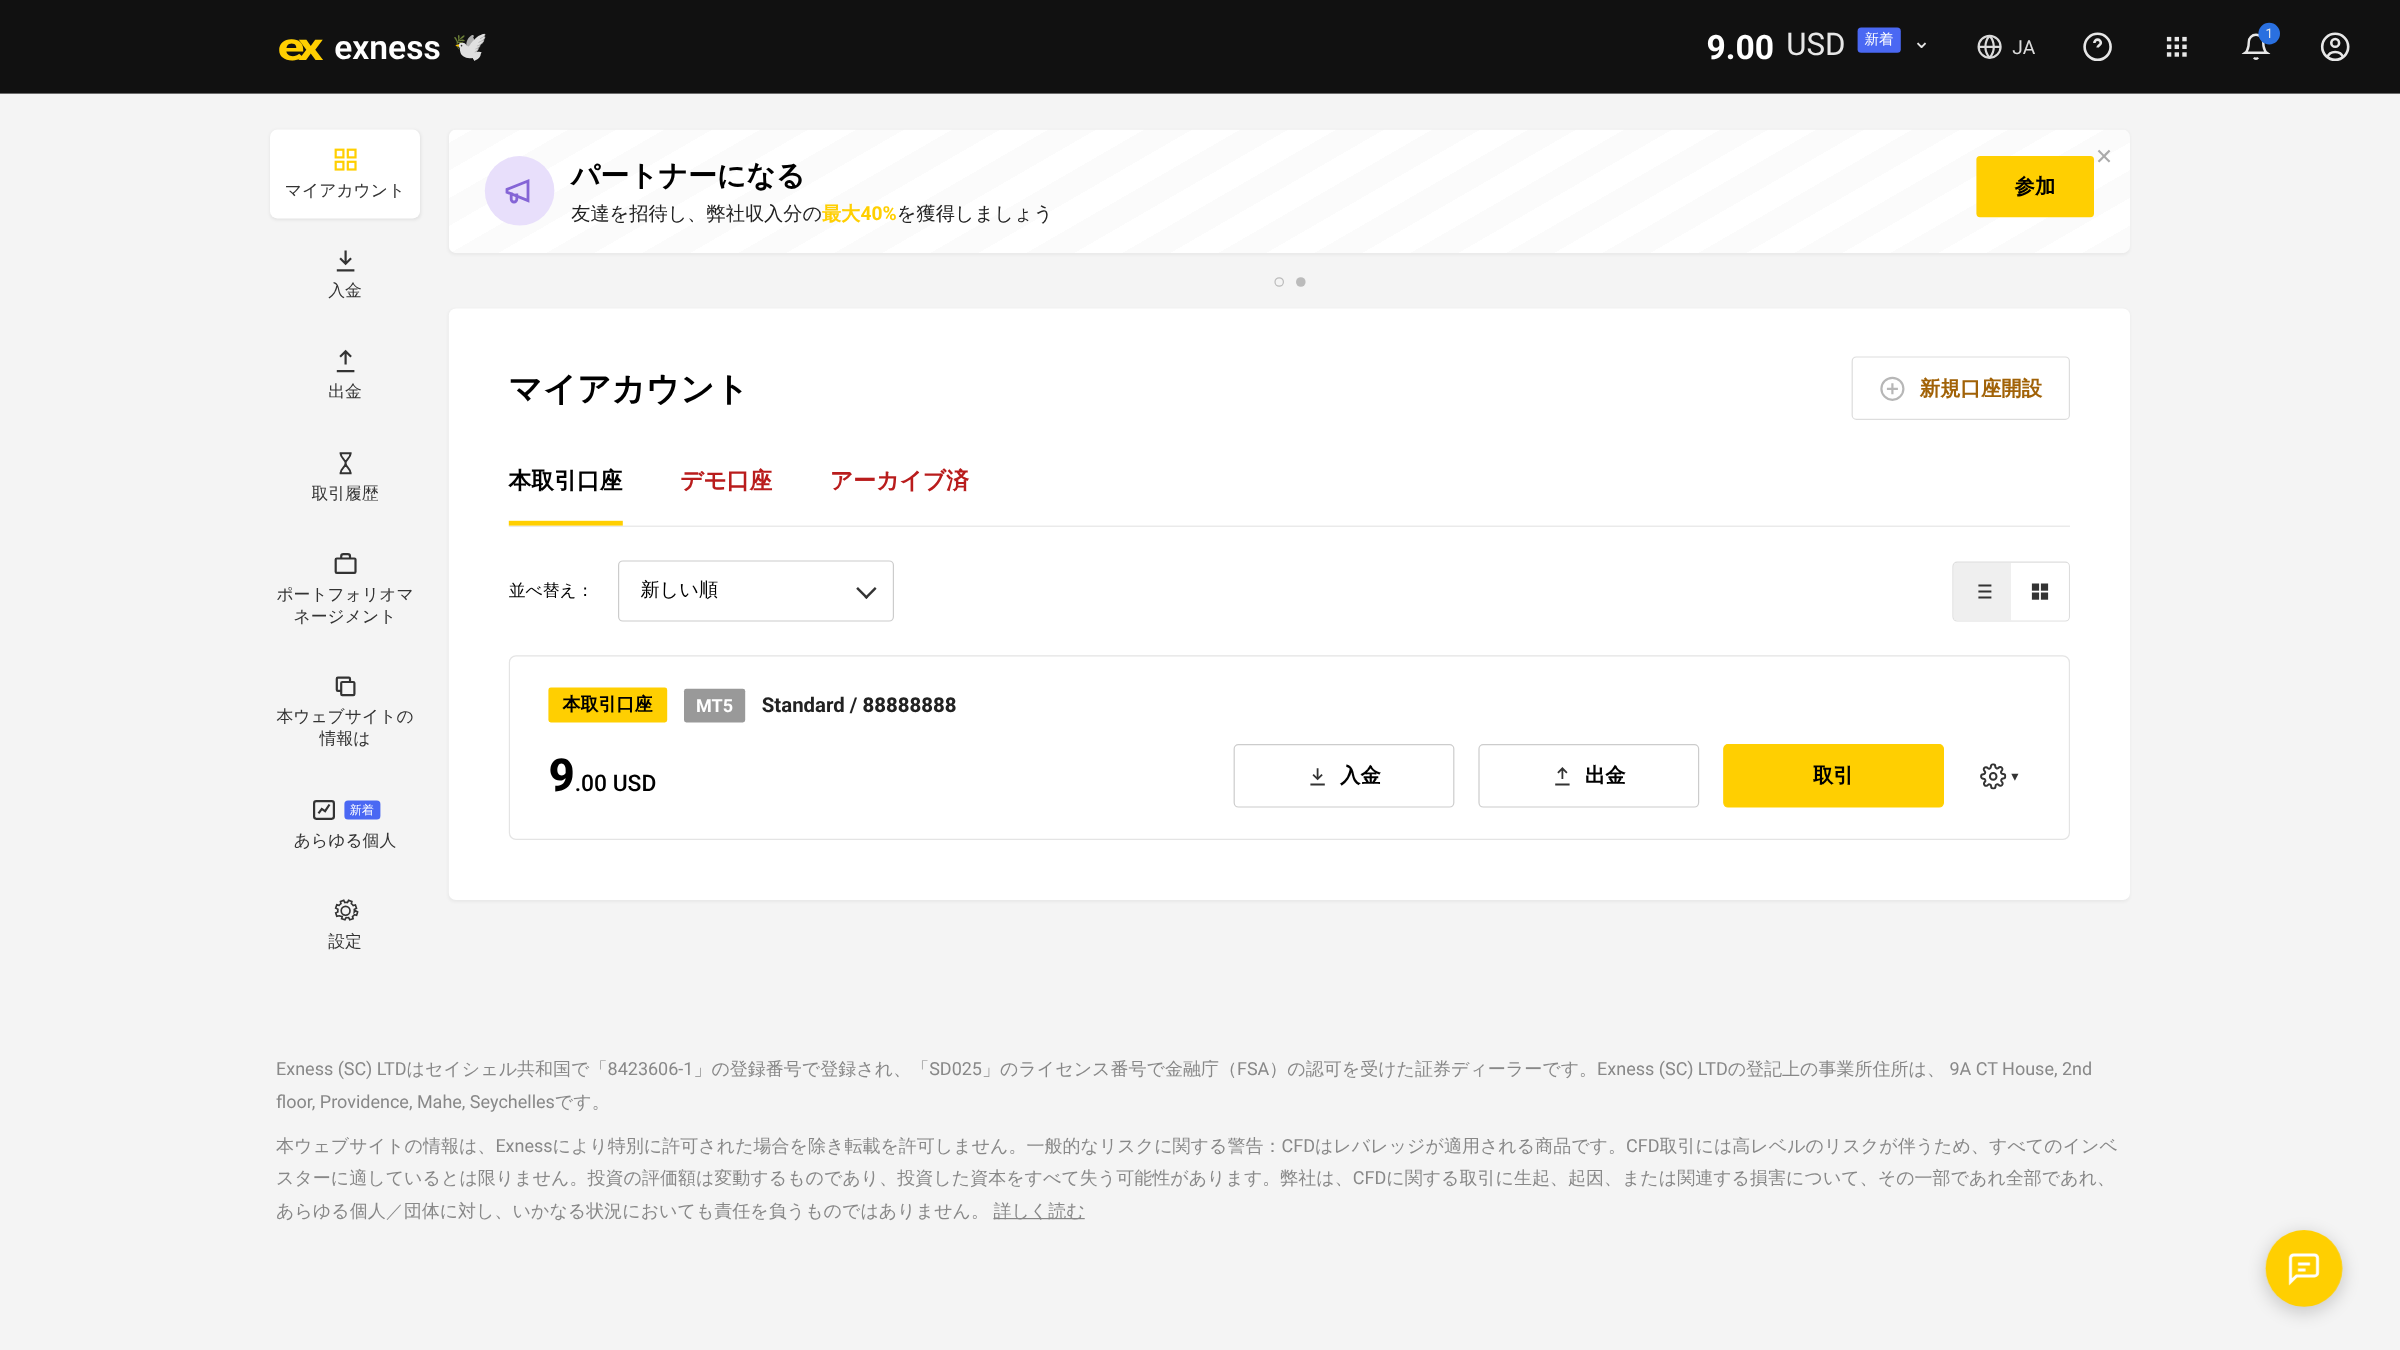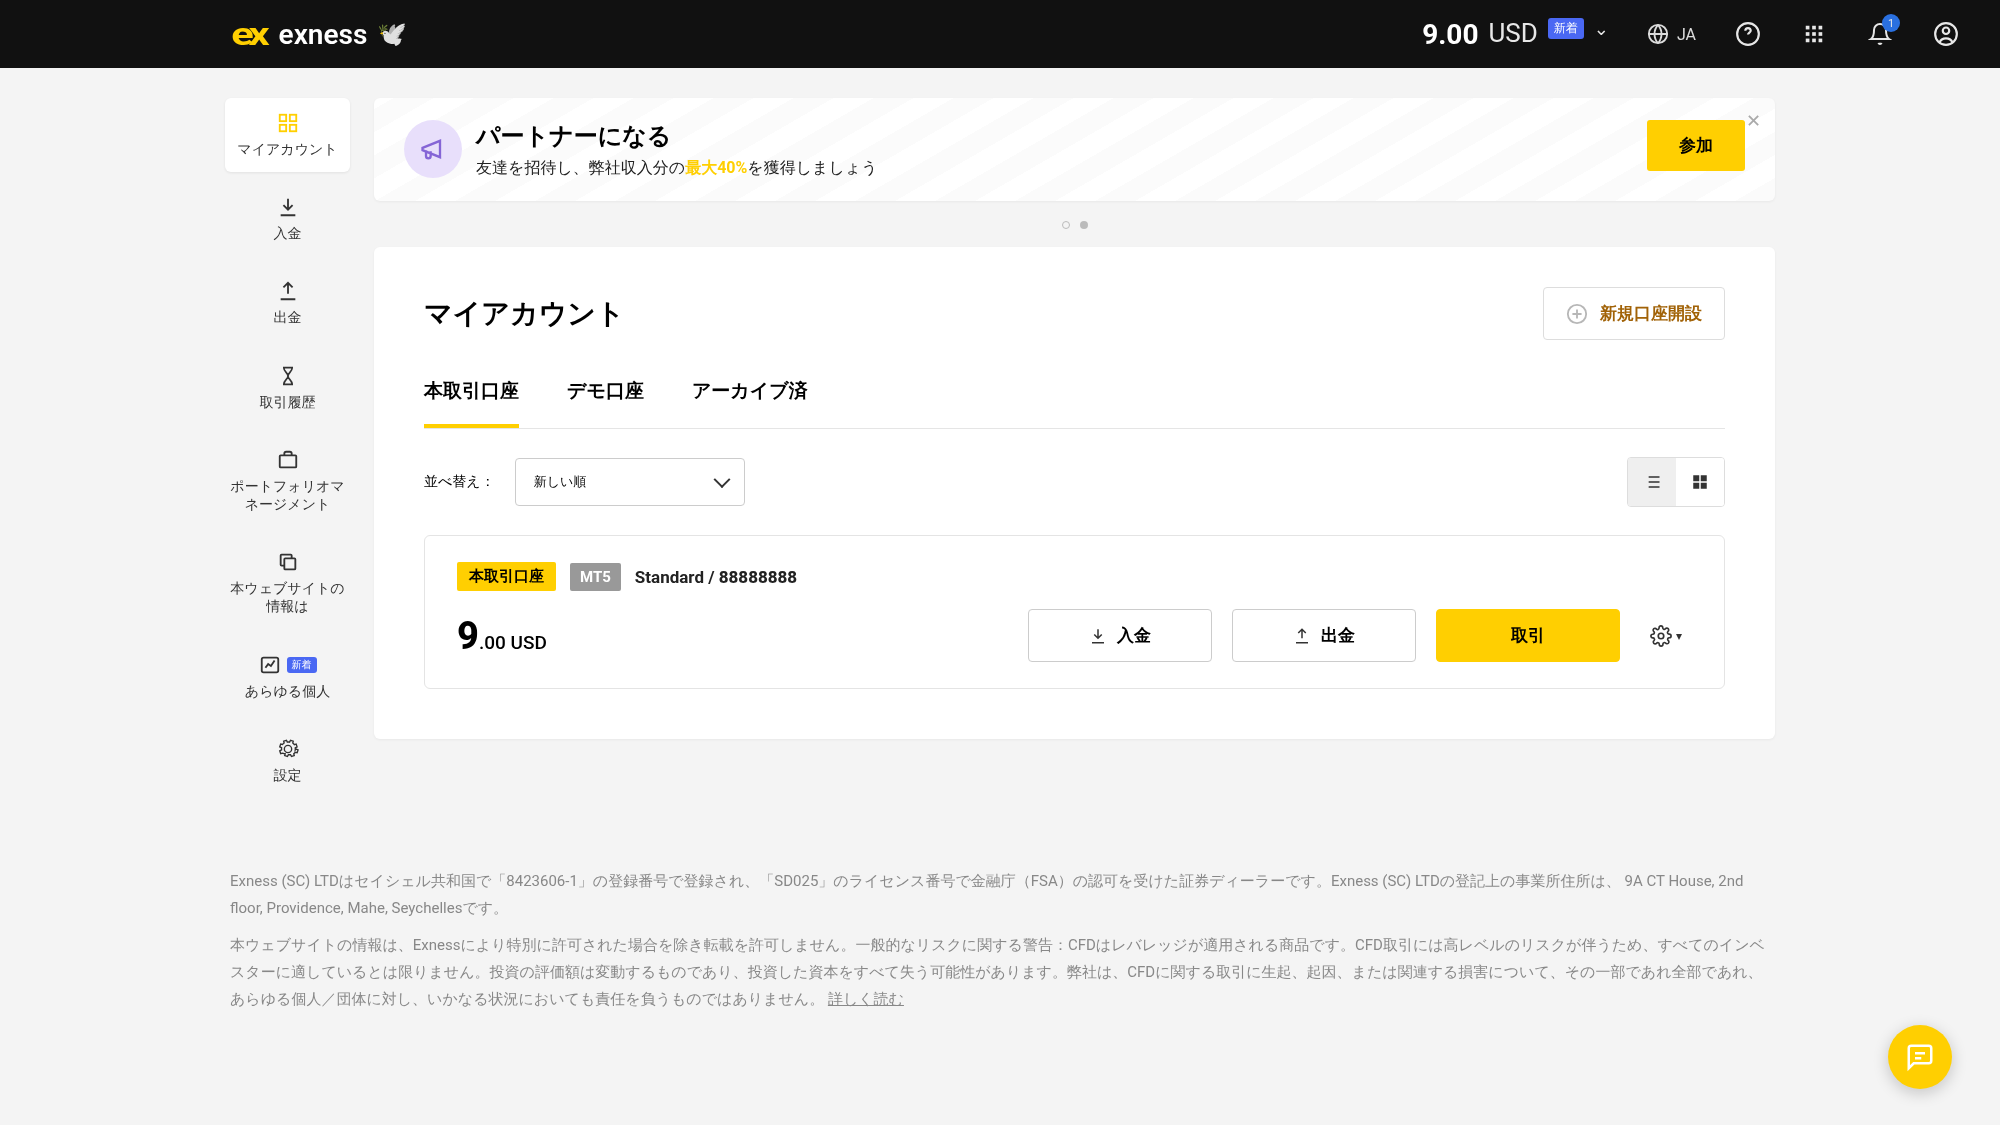--- a/index.html
+++ b/index.html
@@ -1,19 +1,19 @@
 <!DOCTYPE html>
 <html><head>
 <meta charset="utf-8">
 <style>
 * { box-sizing: border-box; margin: 0; padding: 0; }
 body { font-family: -apple-system, BlinkMacSystemFont, "Segoe UI", Roboto, sans-serif; background: #f4f4f4; color: #000; width: 2000px; }
 
 
-.header { background: #111; height: 68px; display: flex; align-items: center; padding: 0 40px 0 235px; color: #fff; }
+.header { background: #111; height: 78px; display: flex; align-items: center; padding: 0 40px 0 235px; color: #fff; }
 .logo-wrap { display: flex; align-items: center; gap: 10px; }
 .logo-text { font-size: 28px; font-weight: 600; letter-spacing: 0px; }
 .logo-mark { color: #ffcf01; font-size: 32px; font-weight: 700; transform: scaleX(1.3); letter-spacing: -4px; margin-right: 8px; }
 .dove { font-size: 24px; }
 .header-right { margin-left: auto; display: flex; align-items: center; gap: 38px; }
 .balance-block { display: flex; align-items: flex-start; gap: 10px; }
 .balance-amount { font-size: 28px; font-weight: 700; }
 .balance-cur { font-size: 26px; opacity: 0.9; }
 .badge-new { background: #4a68f3; color: #fff; font-size: 12px; padding: 2px 6px; border-radius: 3px; font-weight: 500; }
 .chevron-down { font-size: 18px; opacity: 0.9; }
@@ -48,25 +48,25 @@
 .dot { width: 8px; height: 8px; border-radius: 50%; background: #bbb; }
 .dot.hollow { background: transparent; border: 1px solid #bbb; }
 
 
 .card { background: #fff; border-radius: 6px; padding: 40px 50px 50px 50px; box-shadow: 0 1px 3px rgba(0,0,0,0.05); }
 .card-head { display: flex; justify-content: space-between; align-items: center; }
 .card-title { font-size: 28px; font-weight: 800; }
 .new-account-btn { display: flex; align-items: center; gap: 12px; padding: 14px 22px; border: 1px solid #ddd; border-radius: 4px; background: #fff; font-size: 17px; font-weight: 600; color: #a16207; cursor: pointer; }
 .new-account-btn .plus { color: #b7b7b7; }
 .tabs { display: flex; gap: 48px; border-bottom: 1px solid #e5e5e5; margin-top: 38px; }
-.tab { padding: 0 0 20px 0; font-size: 19px; font-weight: 700; color: #000000; cursor: pointer; border-bottom: 4px solid transparent; }
+.tab { padding: 0 0 20px 0; font-size: 19px; font-weight: 700; color: #b91c1c; cursor: pointer; border-bottom: 4px solid transparent; }
 .tab.active { color: #000; border-bottom-color: #ffcf01; }
 .toolbar { display: flex; align-items: center; margin-top: 28px; gap: 20px; }
 .sort-label { font-size: 14px; font-weight: 500; }
-.select { border: 1px solid #ccc; border-radius: 4px; padding: 14px 50px 14px 18px; font-size: 13px; min-width: 230px; position: relative; background: #fff; cursor: pointer; }
+.select { border: 1px solid #ccc; border-radius: 4px; padding: 14px 50px 14px 18px; font-size: 16px; min-width: 230px; position: relative; background: #fff; cursor: pointer; }
 .select::after { content: ""; position: absolute; right: 16px; top: 50%; width: 10px; height: 10px; border-right: 2px solid #333; border-bottom: 2px solid #333; transform: translateY(-70%) rotate(45deg); }
 .view-toggle { margin-left: auto; display: flex; border: 1px solid #ddd; border-radius: 4px; overflow: hidden; }
 .view-btn { width: 48px; height: 48px; display: flex; align-items: center; justify-content: center; cursor: pointer; background: #fff; }
 .view-btn.active { background: #efefef; }
 
 
 .account { border: 1px solid #e4e4e4; border-radius: 6px; padding: 26px 32px; margin-top: 28px; }
 .acc-top { display: flex; align-items: center; gap: 14px; }
 .tag-yellow { background: #ffcf01; padding: 5px 12px; font-size: 15px; font-weight: 700; border-radius: 2px; }
 .tag-gray { background: #999; color: #fff; padding: 5px 10px; font-size: 15px; font-weight: 700; border-radius: 2px; }

